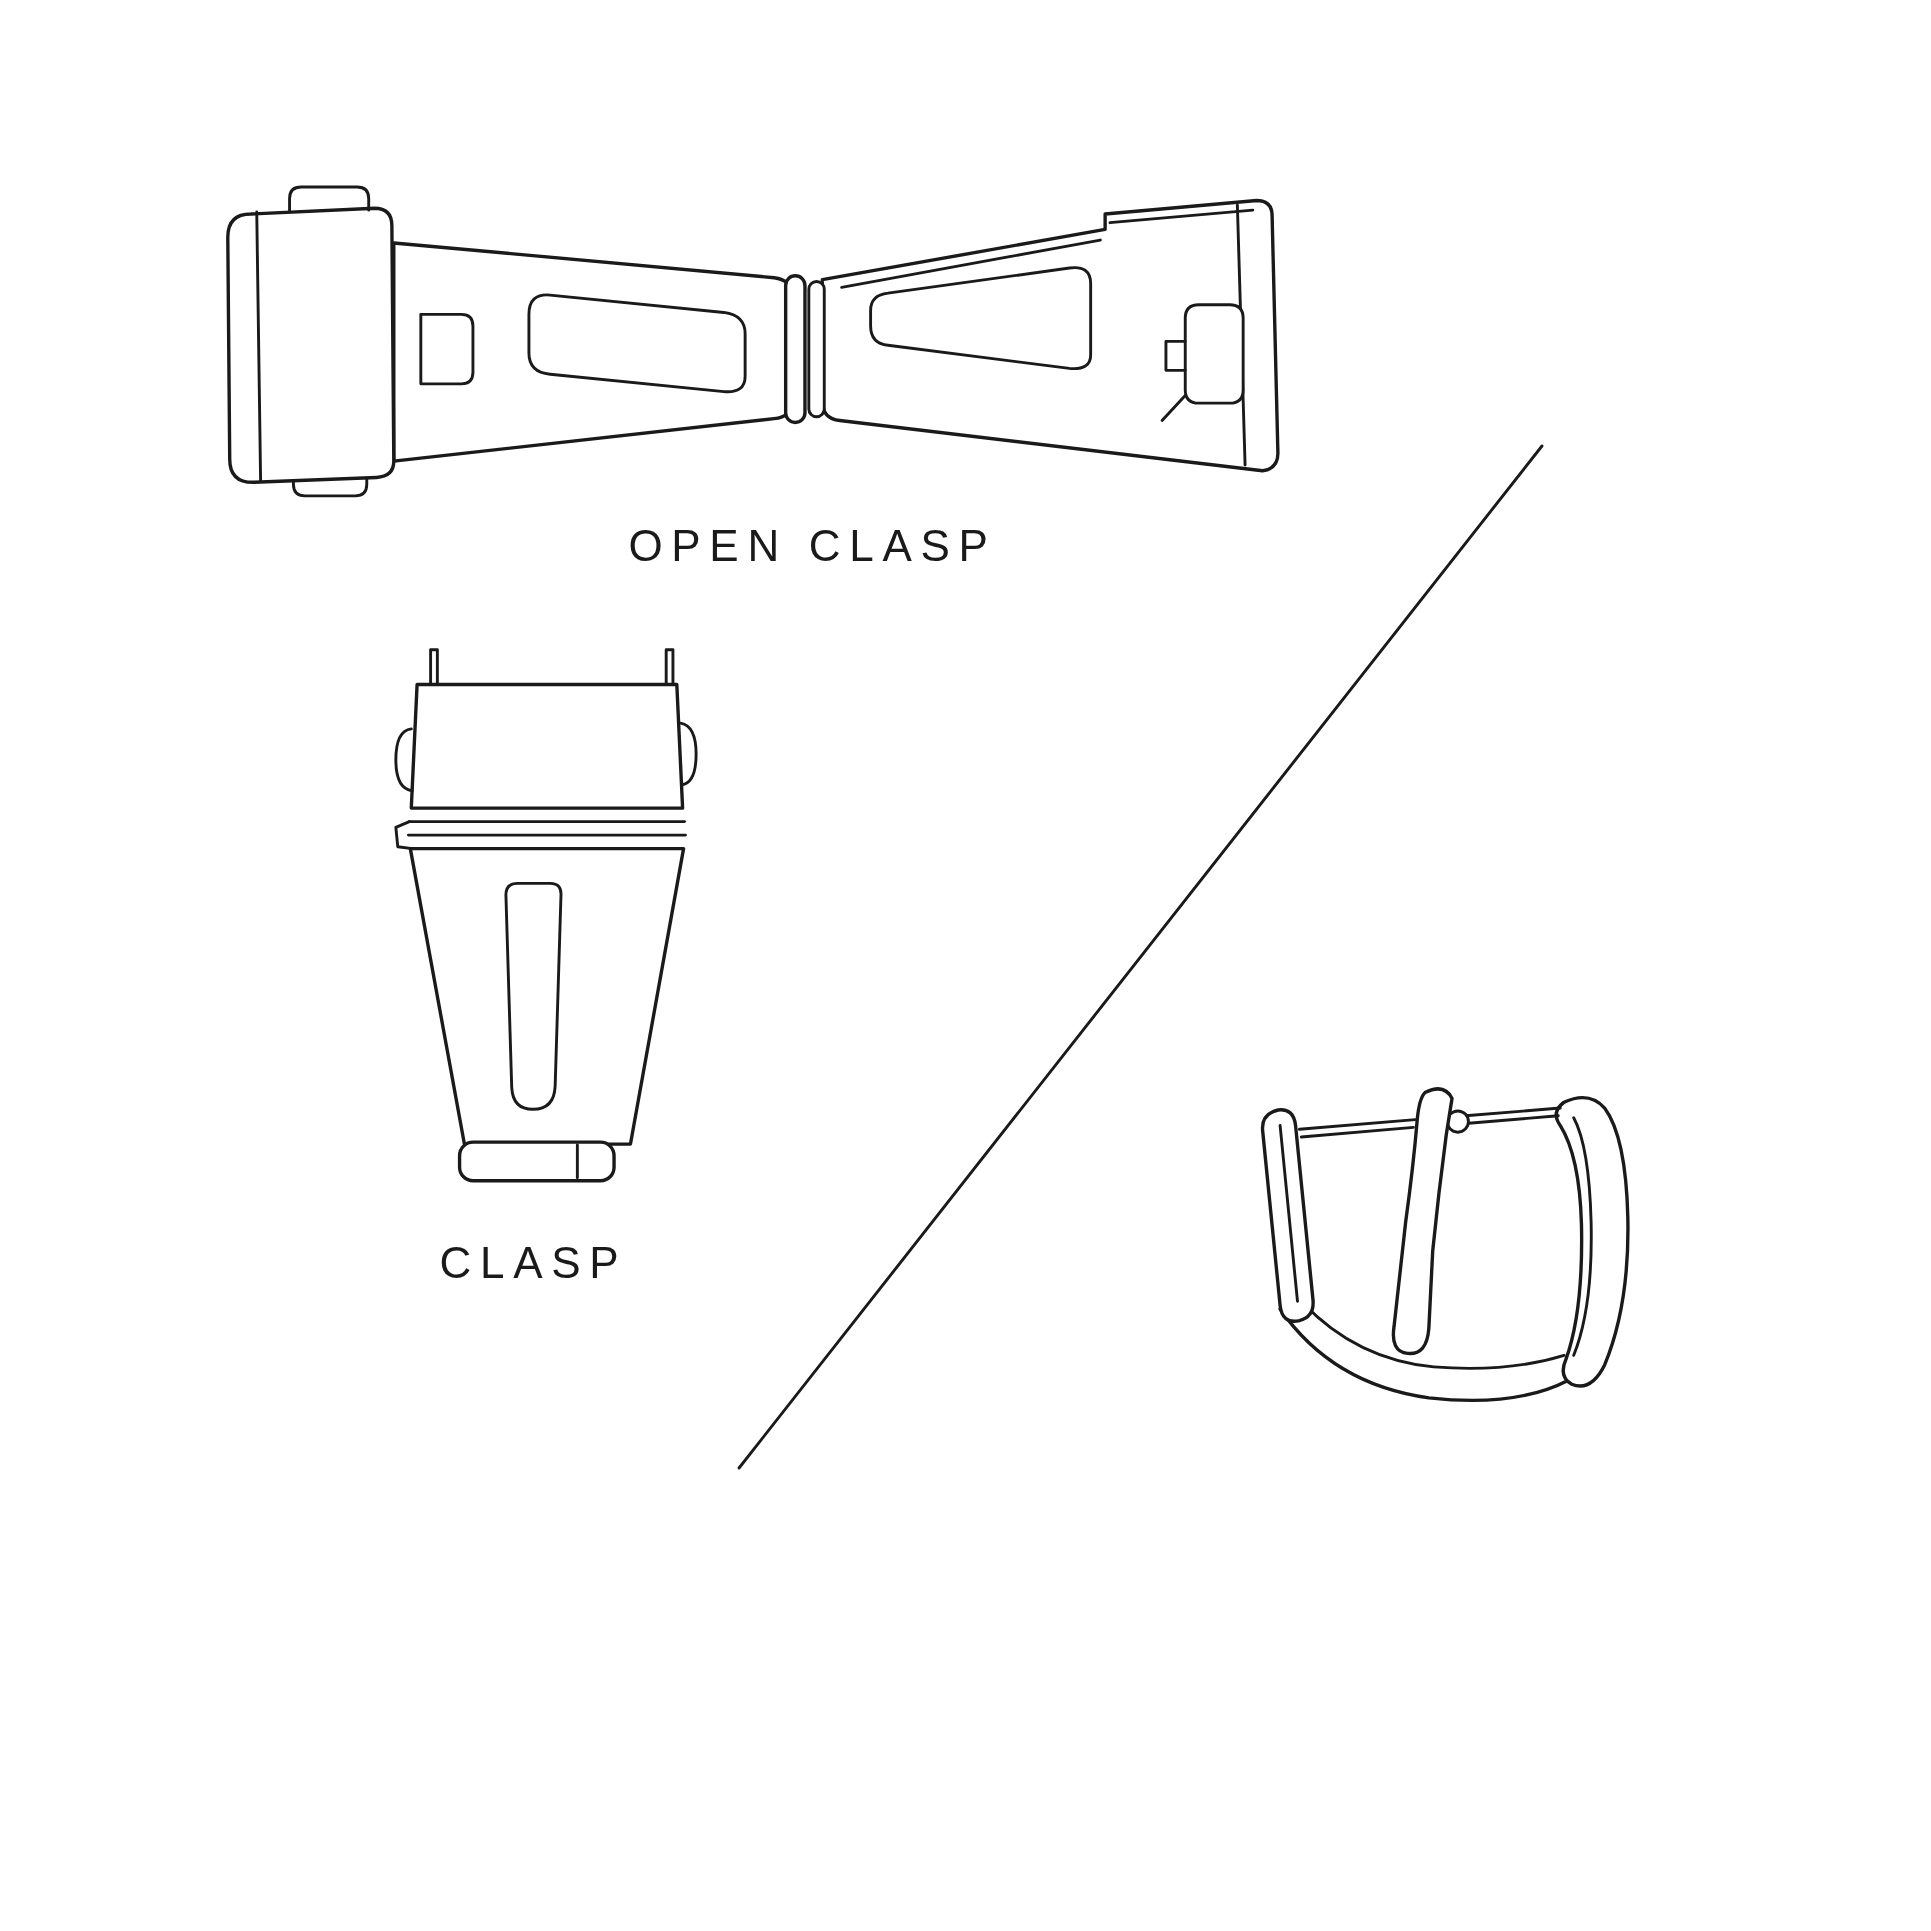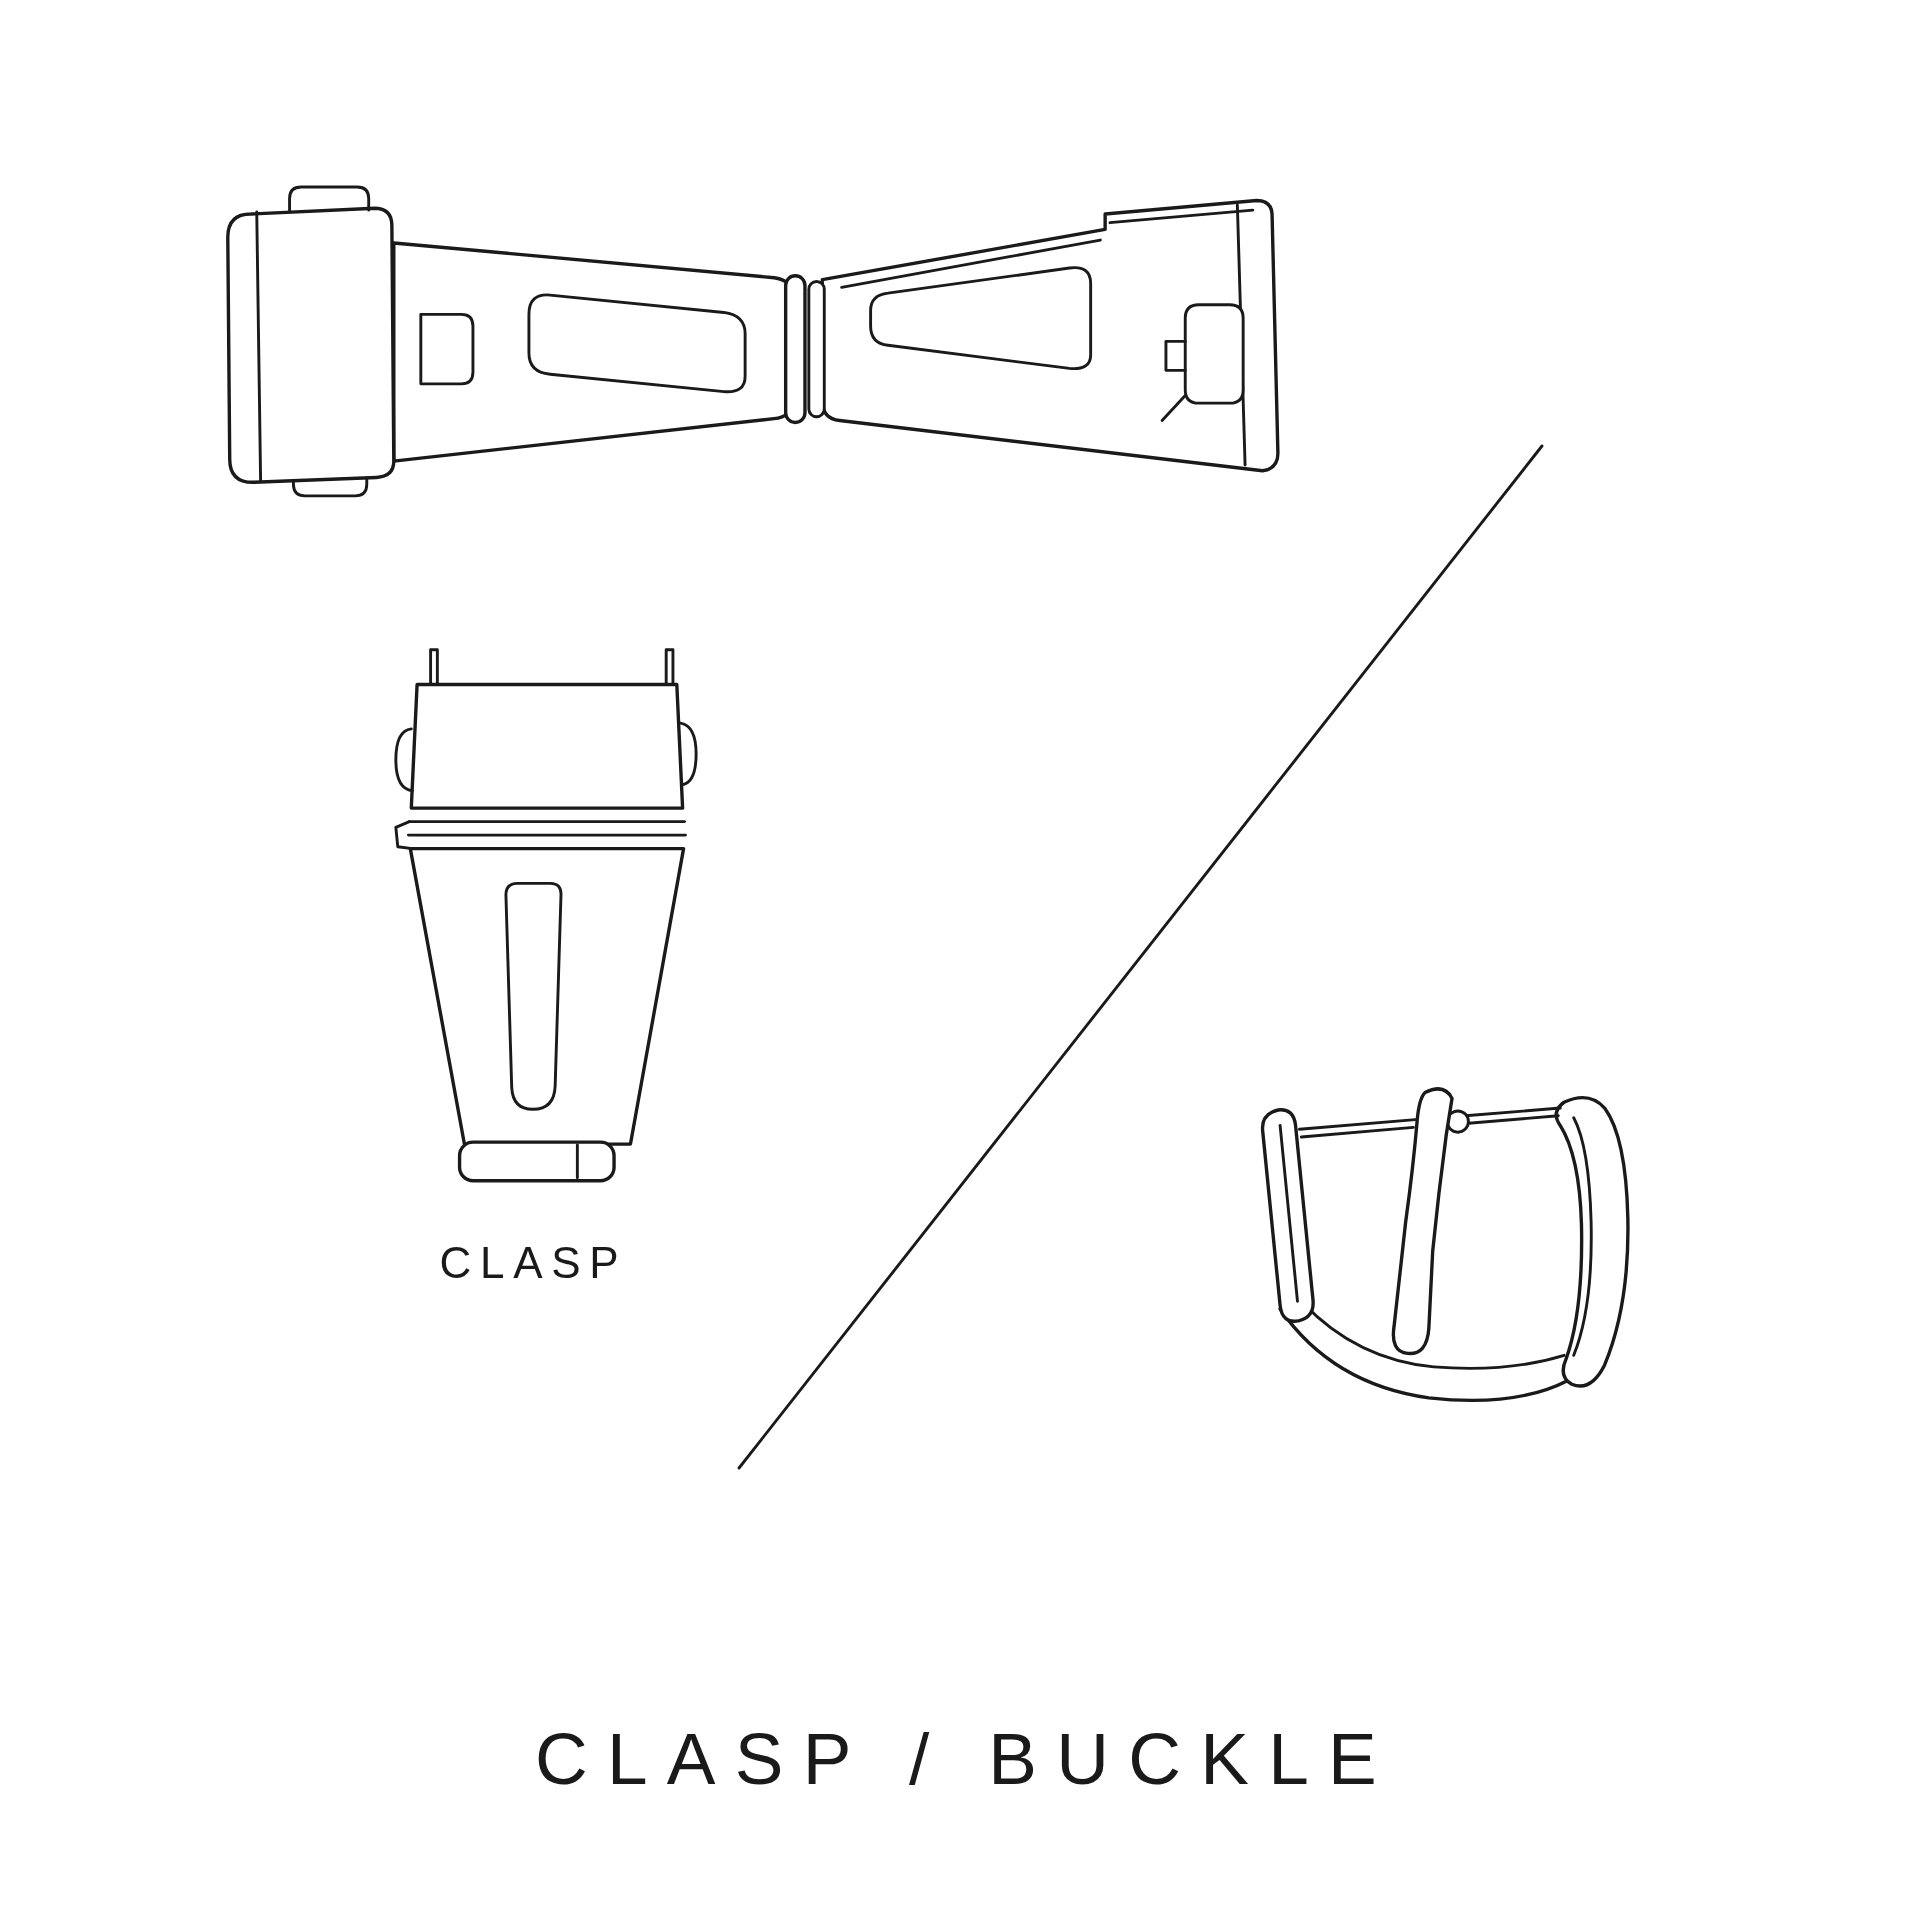--- a/index.html
+++ b/index.html
@@ -64,20 +64,21 @@
 
       <rect class="s" x="584" y="100" width="20" height="152" rx="10"></rect>
       <rect class="s thin" x="608" y="106" width="16" height="140" rx="8"></rect>
 
       <path class="s" d="M 30 36 L 158 30 Q 176 30 176 48 L 178 292 Q 178 308 160 309 L 32 314 Q 8 314 8 290 L 6 60 Q 6 36 30 36 Z"></path>
       <line class="o thin" x1="36" y1="34" x2="40" y2="312"></line>
       <path class="o thin" d="M 70 33 L 70 20 Q 70 8 82 8 L 140 8 Q 152 8 152 20 L 152 32"></path>
       <path class="o thin" d="M 74 312 L 74 316 Q 74 328 86 328 L 138 328 Q 150 328 150 316 L 150 311"></path>
     </svg>
   </div>
+  <div class="abs caption" style="left:523px; top:521px; width:579px;">OPEN CLASP</div>
 
   <div class="abs" style="left:386px; top:642px;">
     <svg width="319" height="560" viewBox="0 0 330 580">
 
       <rect class="s thin" x="46" y="8" width="7" height="40"></rect>
       <rect class="s thin" x="290" y="8" width="7" height="40"></rect>
 
       <path class="s" d="M 32 44 L 301 44 L 307 172 L 26 172 Z"></path>
       <path class="o thin" d="M 26 90 Q 10 92 10 122 Q 10 152 27 154"></path>
       <path class="o thin" d="M 305 84 Q 321 87 321 116 Q 321 146 306 148"></path>
@@ -113,16 +114,15 @@
       <path class="o thin" d="M 360 42 Q 376 72 378 150 Q 380 238 360 288"></path>
 
       <path class="o thin" d="M 76 54 L 196 44 M 78 62 L 194 52"></path>
       <path class="o thin" d="M 248 40 L 346 32 M 248 48 L 344 40"></path>
       <circle class="s thin" cx="240" cy="46" r="11"></circle>
 
       <path class="s" d="M 206 16 Q 226 6 234 22 L 228 60 Q 220 120 214 180 L 210 260 Q 208 288 188 286 Q 170 284 174 258 L 186 150 Q 194 92 198 44 Q 200 22 206 16 Z"></path>
     </svg>
   </div>
 
-  <div class="abs title" style="left:0px; top:1717px; width:1931px;">CLASP / BUCKLE</div>
 
 </div>
 
 
 </body></html>

